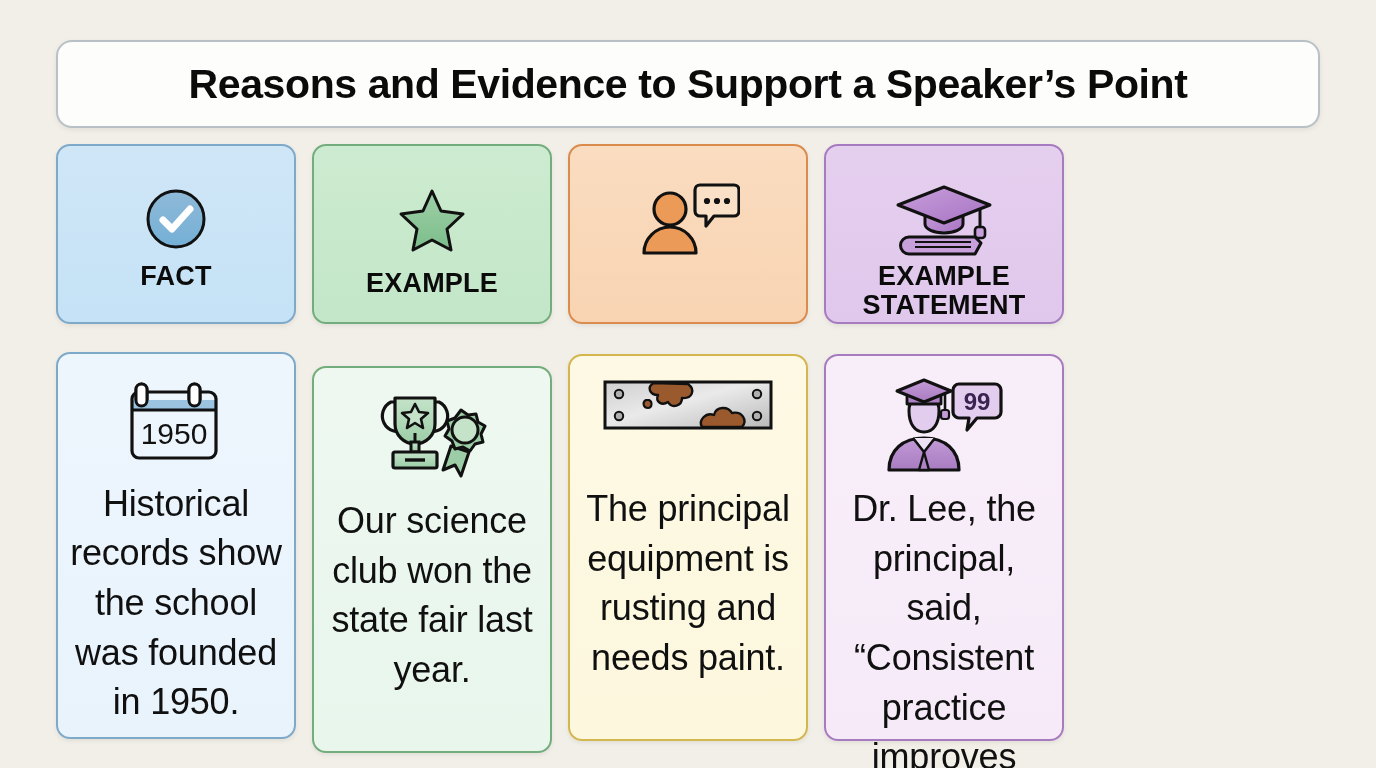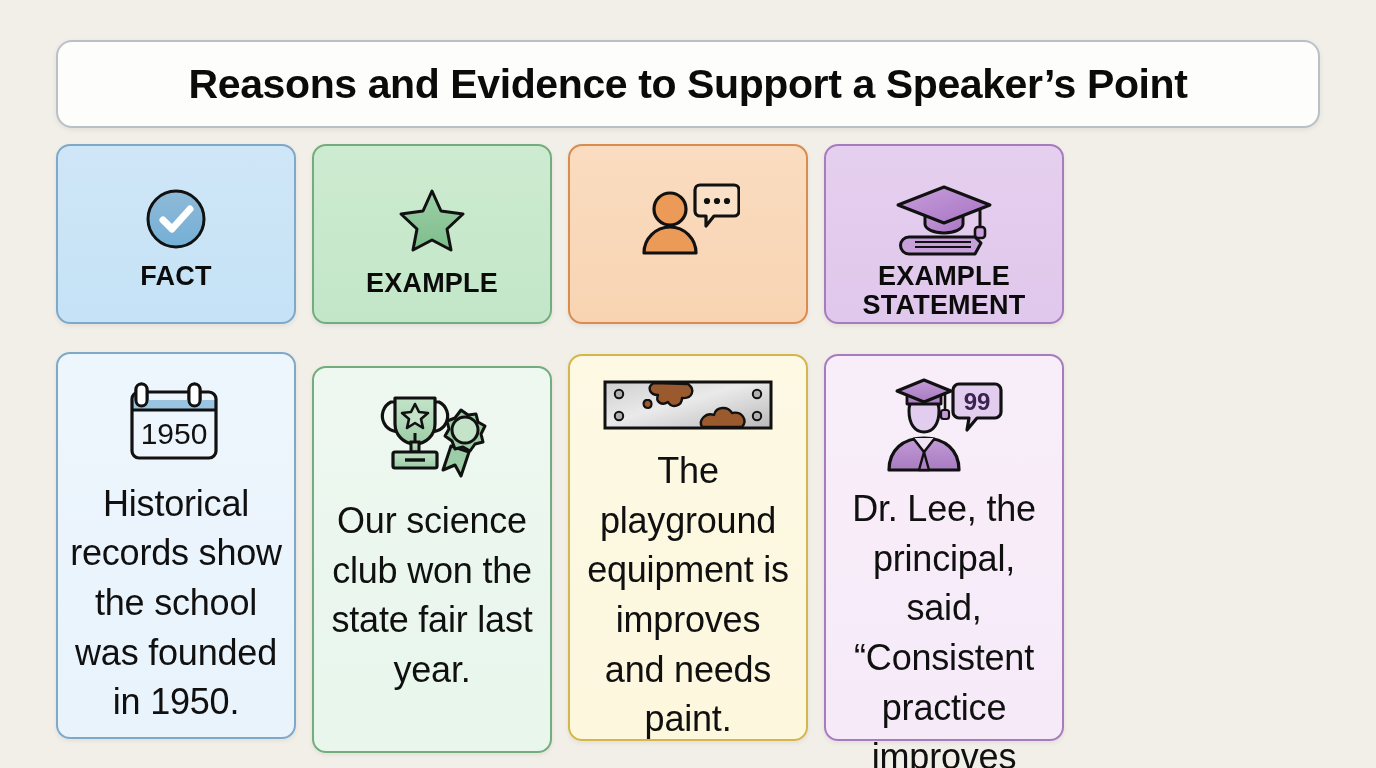--- a/index.html
+++ b/index.html
@@ -272,21 +272,21 @@
             <rect x="3" y="4" width="166" height="46" fill="url(#gMetal)" stroke="#111" stroke-width="3"></rect>
             <circle cx="17" cy="16" r="4.2" fill="#b0b0b0" stroke="#111" stroke-width="2"></circle>
             <circle cx="17" cy="38" r="4.2" fill="#b0b0b0" stroke="#111" stroke-width="2"></circle>
             <circle cx="155" cy="16" r="4.2" fill="#b0b0b0" stroke="#111" stroke-width="2"></circle>
             <circle cx="155" cy="38" r="4.2" fill="#b0b0b0" stroke="#111" stroke-width="2"></circle>
             <path d="M52 5 C44 9, 48 17, 56 17 C53 24, 60 28, 66 24 C70 31, 80 28, 80 20 C90 21, 94 12, 86 6 Z" fill="#9b5a2e" stroke="#111" stroke-width="2.4" stroke-linejoin="round"></path>
             <path d="M44 22 C40 24, 41 30, 46 30 C50 30, 51 24, 47 22 Z" fill="#9b5a2e" stroke="#111" stroke-width="2"></path>
             <path d="M100 49 C96 42, 104 34, 112 37 C114 28, 126 28, 130 35 C140 33, 146 42, 140 49 Z" fill="#9b5a2e" stroke="#111" stroke-width="2.4" stroke-linejoin="round"></path>
           </svg>
         </div>
-        <div class="body-text">The playground equipment is improves and needs paint.</div>
+        <div class="body-text">The principal equipment is rusting and needs paint.</div>
       </div>
     </div>
 
 
     <div class="c-expert">
       <div class="body-card">
         <div class="body-icon">
           <svg width="122" height="94" viewBox="0 0 122 94">
             <defs>
               <linearGradient id="gSuit" x1="0" y1="0" x2="0" y2="1">

